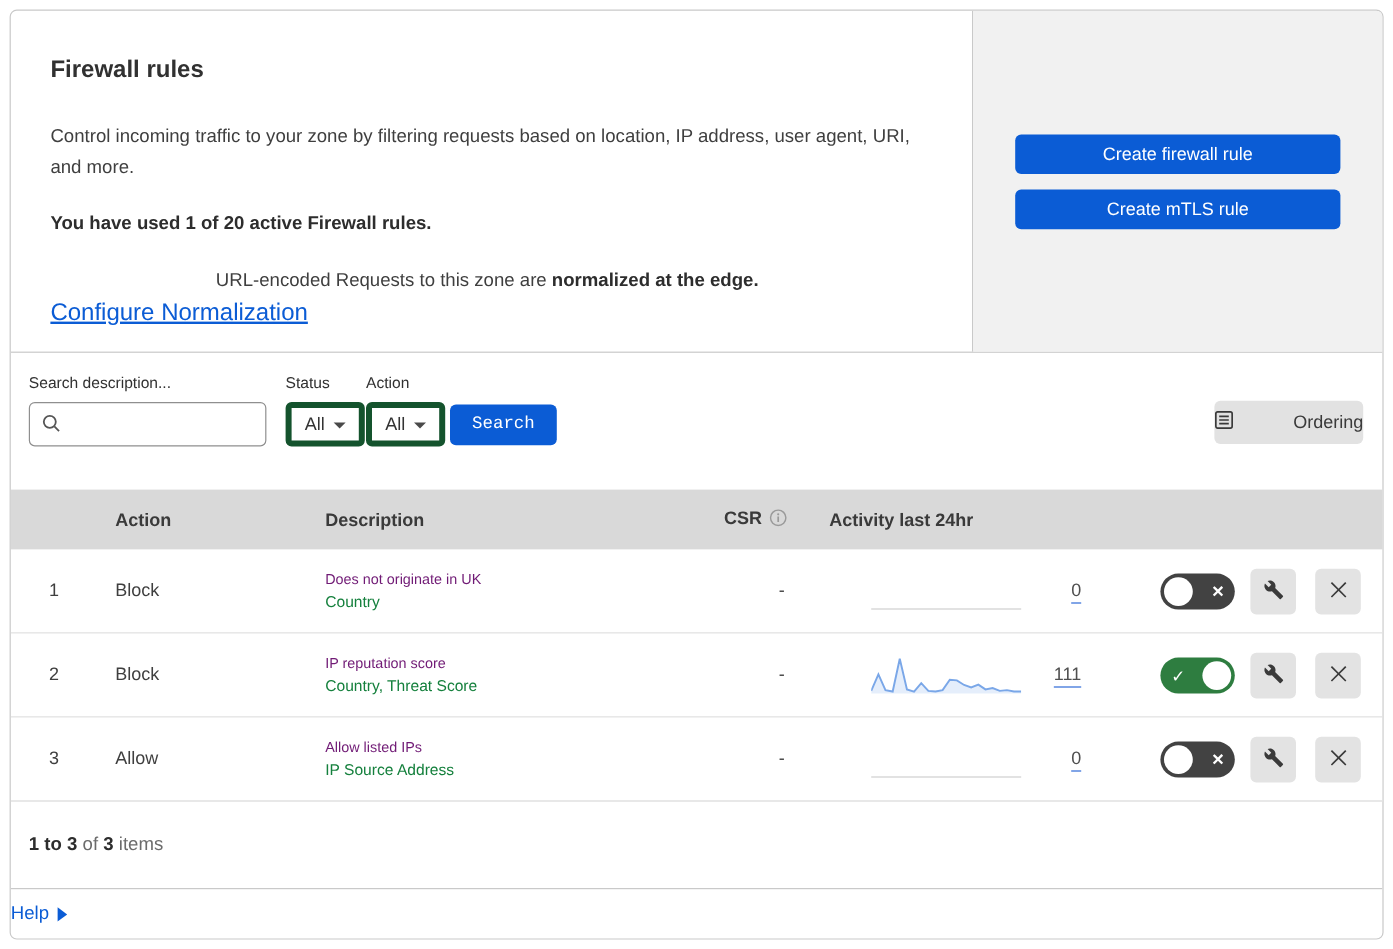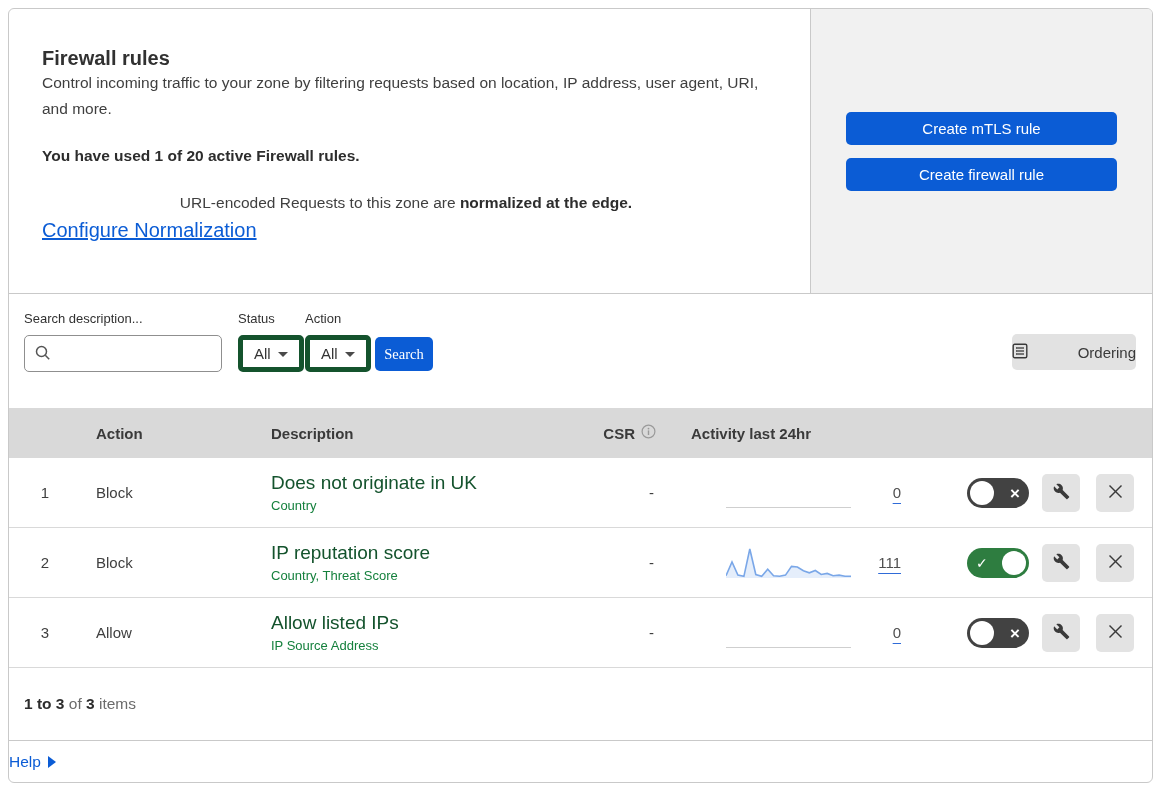--- a/index.html
+++ b/index.html
@@ -4,21 +4,21 @@
 <style>
   * { margin:0; padding:0; box-sizing:border-box; }
   html,body { width:1161px; height:791px; background:#fff;
     font-family:"Liberation Sans","DejaVu Sans",sans-serif; color:#3f3f3f; }
   .card { position:absolute; left:8px; top:8px; width:1145px; height:775px;
     background:#fff; border:1px solid #c9c9c9; border-radius:6px; overflow:hidden; }
 
   
   .hero { display:flex; height:285px; border-bottom:1px solid #c9c9c9; }
   .hero-left { width:802px; padding:38px 40px 0 33px; border-right:1px solid #c9c9c9; }
-  .hero-title { font-size:20px; font-weight:700; color:#313131; margin-bottom:0; }
+  .hero-title { font-size:20px; font-weight:700; color:#313131; margin-bottom:31px; }
   .hero-desc { font-size:15.5px; line-height:1.68; max-width:720px; margin-bottom:25px; }
   .hero-usage { font-size:15.5px; font-weight:700; color:#2d2d2d; margin-bottom:29px; }
   .hero-norm { font-size:15.5px; margin-bottom:7px;text-align:center; }
   .hero-norm b { color:#2d2d2d; }
   .link { color:#0b5cd5; text-decoration:underline; cursor:pointer; font-size:20px; }
   .hero-right { flex:1; background:#f1f1f1; padding-top:103px;
     display:flex; flex-direction:column; align-items:center; gap:13px; }
   .btn-primary { width:271px; height:33px; background:#0b5cd5; color:#fff;
     border:none; border-radius:5px; font-size:15px; cursor:pointer;
     font-family:inherit; }
@@ -32,41 +32,41 @@
     border-radius:5px; padding-left:36px; font-size:14px; font-family:inherit;
     outline:none; background:#fff; }
   .search-icon { position:absolute; left:11px; top:10px; pointer-events:none; }
   .dd-group { position:absolute; top:17px; }
   .dd-status { left:229px; } .dd-action { left:296px; }
   .dd-box { height:37px; border:5px solid #14532d; border-radius:5px;
     background:#fff; display:flex; align-items:center; gap:7px;
     padding:0 11px; font-size:15px; color:#333; cursor:pointer;justify-content:space-between; }
   .caret { width:0; height:0; border-left:5px solid transparent;
     border-right:5px solid transparent; border-top:5px solid #4a4a4a; margin-top:2px; }
-  .search-btn { position:absolute; left:366px; top:43px; width:58px; height:34px;
+  .search-btn { position:absolute; left:366px; top:43px; width:89px; height:34px;
     background:#0b5cd5; color:#fff; border:none; border-radius:5px;
-    font-size:14.5px; font-family:Liberation Serif, serif; cursor:pointer; }
+    font-size:14.5px; font-family:Liberation Mono, monospace; cursor:pointer; }
   .ordering-btn { position:absolute; right:16px; top:40px; width:124px; height:36px;
     background:#e2e2e2; border:none; border-radius:5px; display:flex;
     align-items:center; justify-content:space-between; gap:9px; font-size:15px;
     color:#3a3a3a; font-family:inherit; cursor:pointer; }
 
   
   .tgrid { display:grid;
     grid-template-columns:72px 175px 333px 77px 248px 1fr; align-items:center; }
   .thead { height:50px; background:#d9d9d9; font-weight:700; color:#3a3a3a;
     font-size:15px; }
   .trow { height:70px; border-bottom:1px solid #d9d9d9; background:#fff; }
   .c-num { text-align:center; font-size:15px; }
   .c-action { padding-left:15px; font-size:15px; }
   .c-desc { padding-left:15px; }
-  .c-desc .d-title { font-size:19px; color:#14532d; }
+  .c-desc .d-title { font-size:12px; color:#701a75; }
   .c-desc .d-sub { font-size:13px; color:#15803d; margin-top:4px; }
   .c-csr { text-align:right; padding-right:12px; font-size:15px; }
-  .c-csr-head { display:flex; justify-content:flex-end; align-items:center;
+  .c-csr-head { display:flex; justify-content:flex-end; 
     gap:6px; padding-right:10px; }
   .c-act-head { padding-left:25px; }
   .c-activity { display:flex; align-items:center; height:100%; }
   .spark { width:125px; height:34px; margin-left:60px; position:relative; }
   .spark.flat::after { content:""; position:absolute; left:0; right:0; bottom:2px;
     border-bottom:1px solid #cfcfcf; }
   .spark polyline { fill:none; stroke:#7aa7e8; stroke-width:1.6; }
   .spark polygon { fill:rgba(160,195,240,0.28); stroke:none; }
   .count-link { margin-left:auto; margin-right:13px; font-size:15px; color:#4f4f4f;
     text-decoration:underline; text-decoration-color:#2f6bd8;
@@ -107,22 +107,22 @@
 
   <div class="hero">
     <div class="hero-left">
       <div class="hero-title">Firewall rules</div>
       <div class="hero-desc">Control incoming traffic to your zone by filtering requests based on location, IP address, user agent, URI, and more.</div>
       <div class="hero-usage">You have used 1 of 20 active Firewall rules.</div>
       <div class="hero-norm"><span>URL-encoded Requests to this zone are </span><b>normalized at the edge.</b></div>
       <a class="link">Configure Normalization</a>
     </div>
     <div class="hero-right">
+      <button class="btn-primary">Create firewall rule</button>
       <button class="btn-primary">Create mTLS rule</button>
-      <button class="btn-primary">Create firewall rule</button>
     </div>
   </div>
 
   <div class="filterbar">
     <div class="search-group">
       <span class="f-label">Search description...</span>
       <div class="search-box">
         <span class="search-icon">
           <svg width="16" height="16" viewBox="0 0 16 16">
               <circle cx="6.5" cy="6.5" r="5" fill="none" stroke="#555" stroke-width="1.5"></circle>

